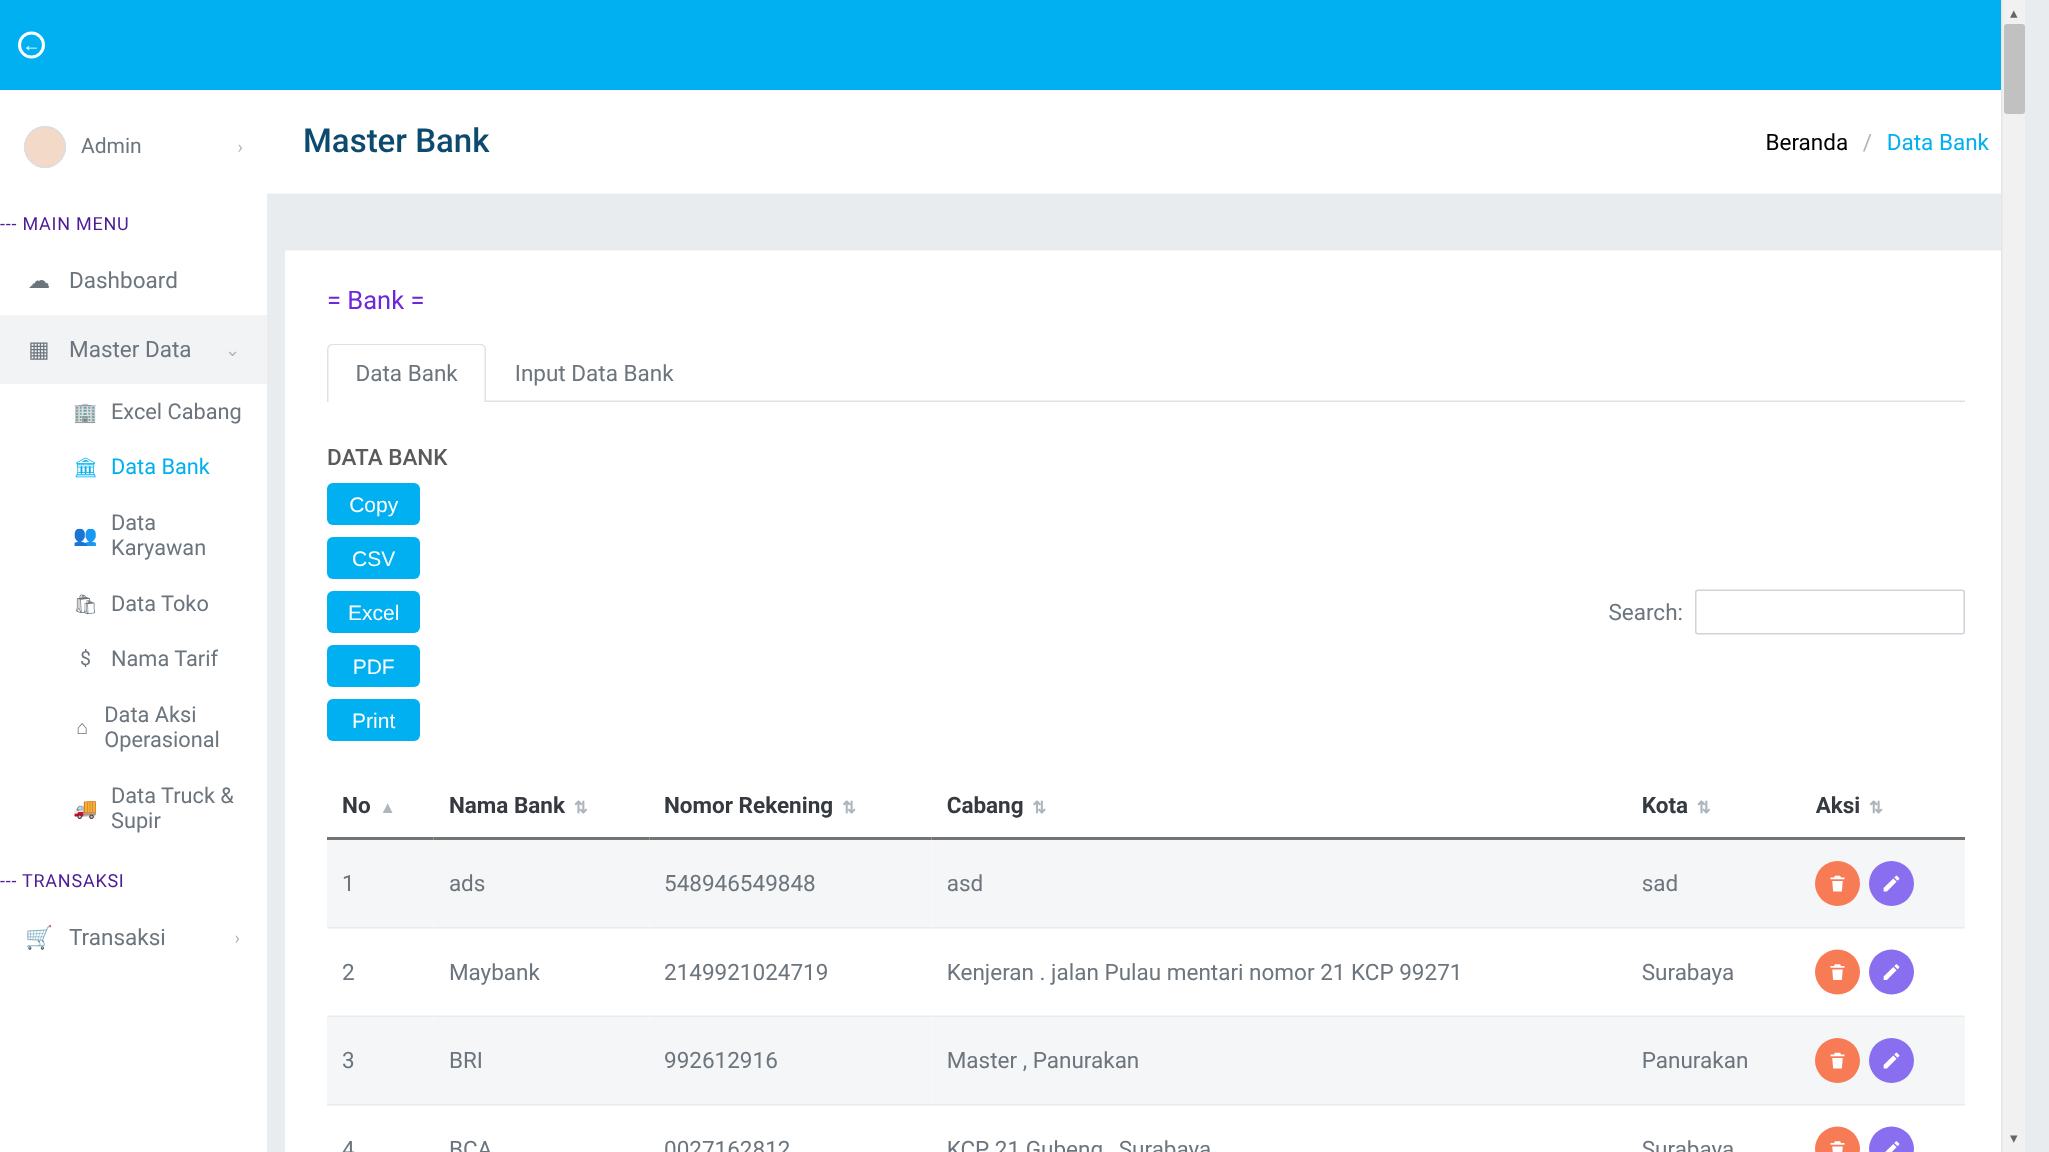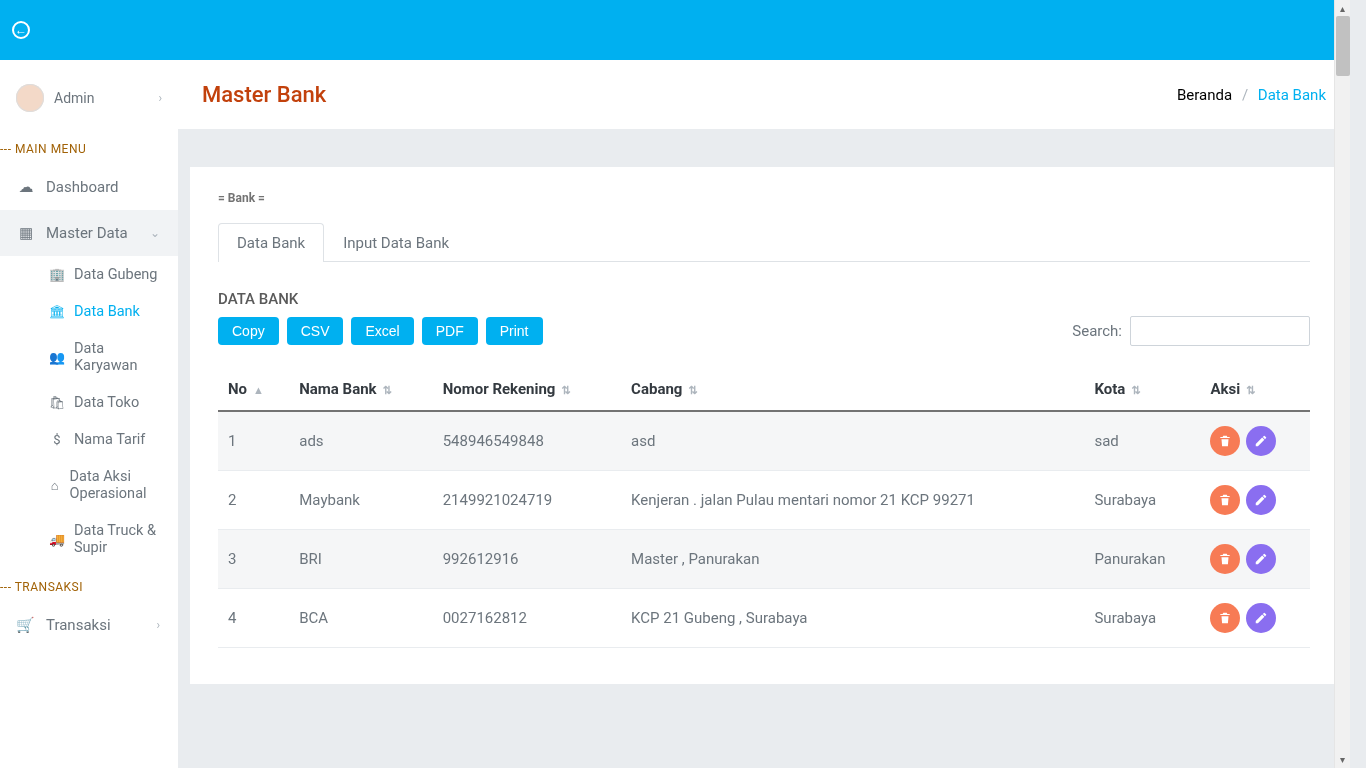--- a/index.html
+++ b/index.html
@@ -54,21 +54,21 @@
   .sb-user .left { display:flex; align-items:center; gap:10px; }
   .avatar {
     width: 28px; height: 28px; border-radius: 50%;
     background: linear-gradient(#f3d9c8, #f3d9c8);
     display:inline-block;
     box-shadow: 0 0 0 1px #ddd inset;
   }
   .sb-section {
     padding: 14px 0 8px 0;
     font-size: 12px;
-    color: #a16207;
+    color: #4c1d95;
     letter-spacing: .5px;
   }
   .sb-item {
     display:flex; align-items:center; justify-content:space-between;
     padding: 14px 18px;
     color: #6c757d;
     cursor:pointer;
     font-size: 15px;
   }
   .sb-item .lbl { display:flex; align-items:center; gap:12px; }
@@ -86,50 +86,50 @@
   }
   .sb-sub .sb-subitem.active { color: #00b0f0; }
   .sb-sub .sb-subitem.active .ic { color: #00b0f0; }
   .sb-sub .ic { width:14px; display:inline-flex; justify-content:center; font-size:13px;}
   
   .page-head {
     display:flex; justify-content:space-between; align-items:center;
     padding: 22px 24px;
     background: #fff;
   }
-  .page-head h2 { font-size: 22px; font-weight:500; color:#c2410c; }
+  .page-head h2 { font-size: 22px; font-weight:500; color:#0c4a6e; }
   .breadcrumb { font-size:15px; color:#6c757d; }
   .breadcrumb a { text-decoration:none; color:#000000; }
   .breadcrumb .sep { color:#adb5bd; margin: 0 6px; }
   .breadcrumb .current { color:#00b0f0; }
   
   .gap { height: 38px; background: transparent; }
   .card {
     background:#fff;
     margin: 0 12px 12px 12px;
     padding: 24px 28px 36px 28px;
   }
-  .card-title { font-size:12px; font-weight:700; color:#737373; margin-bottom:18px; }
+  .card-title { font-size:17px; font-weight:400; color:#6d28d9; margin-bottom:18px; }
   
   .tabs { border-bottom:1px solid #dee2e6; display:flex; }
   .tab {
     padding: 10px 18px;
     cursor:pointer;
     font-size:15px;
     color:#6c757d;
     border:1px solid transparent;
     border-bottom:none;
     border-top-left-radius:4px; border-top-right-radius:4px;
     margin-bottom:-1px;
   }
   .tab.active { border-color:#dee2e6; background:#fff; color:#6c757d; }
   .section-label { margin-top: 28px; font-size:15px; color:#5a5a5a; font-weight:500; margin-bottom:8px;}
   
   .dt-toolbar { display:flex; justify-content:space-between; align-items:center; }
-  .btns { display:flex; gap:8px; }
+  .btns { display:flex; gap:8px;flex-direction:column; }
   .btn {
     background:#00b0f0; color:#fff; border:none; border-radius:4px;
     padding:6px 14px; font-size:14px; cursor:pointer;
   }
   .search-wrap { display:flex; align-items:center; gap:8px; font-size:15px; }
   .search-wrap input {
     border:1px solid #ced4da; border-radius:2px; height:30px; width:180px;
     padding:0 6px; font-size:14px;
   }
   
@@ -208,21 +208,21 @@
       <span class="lbl">
           <span class="ic">▦</span>
           <span>Master Data</span>
         </span>
       <span class="chev">⌄</span>
     </div>
 
     <div class="sb-sub">
       <div class="sb-subitem">
           <span class="ic">🏢</span>
-          <span>Data Gubeng</span>
+          <span>Excel Cabang</span>
         </div>
       <div class="sb-subitem active">
           <span class="ic">🏛</span>
           <span>Data Bank</span>
         </div>
       <div class="sb-subitem">
           <span class="ic">👥</span>
           <span>Data Karyawan</span>
         </div>
       <div class="sb-subitem">

